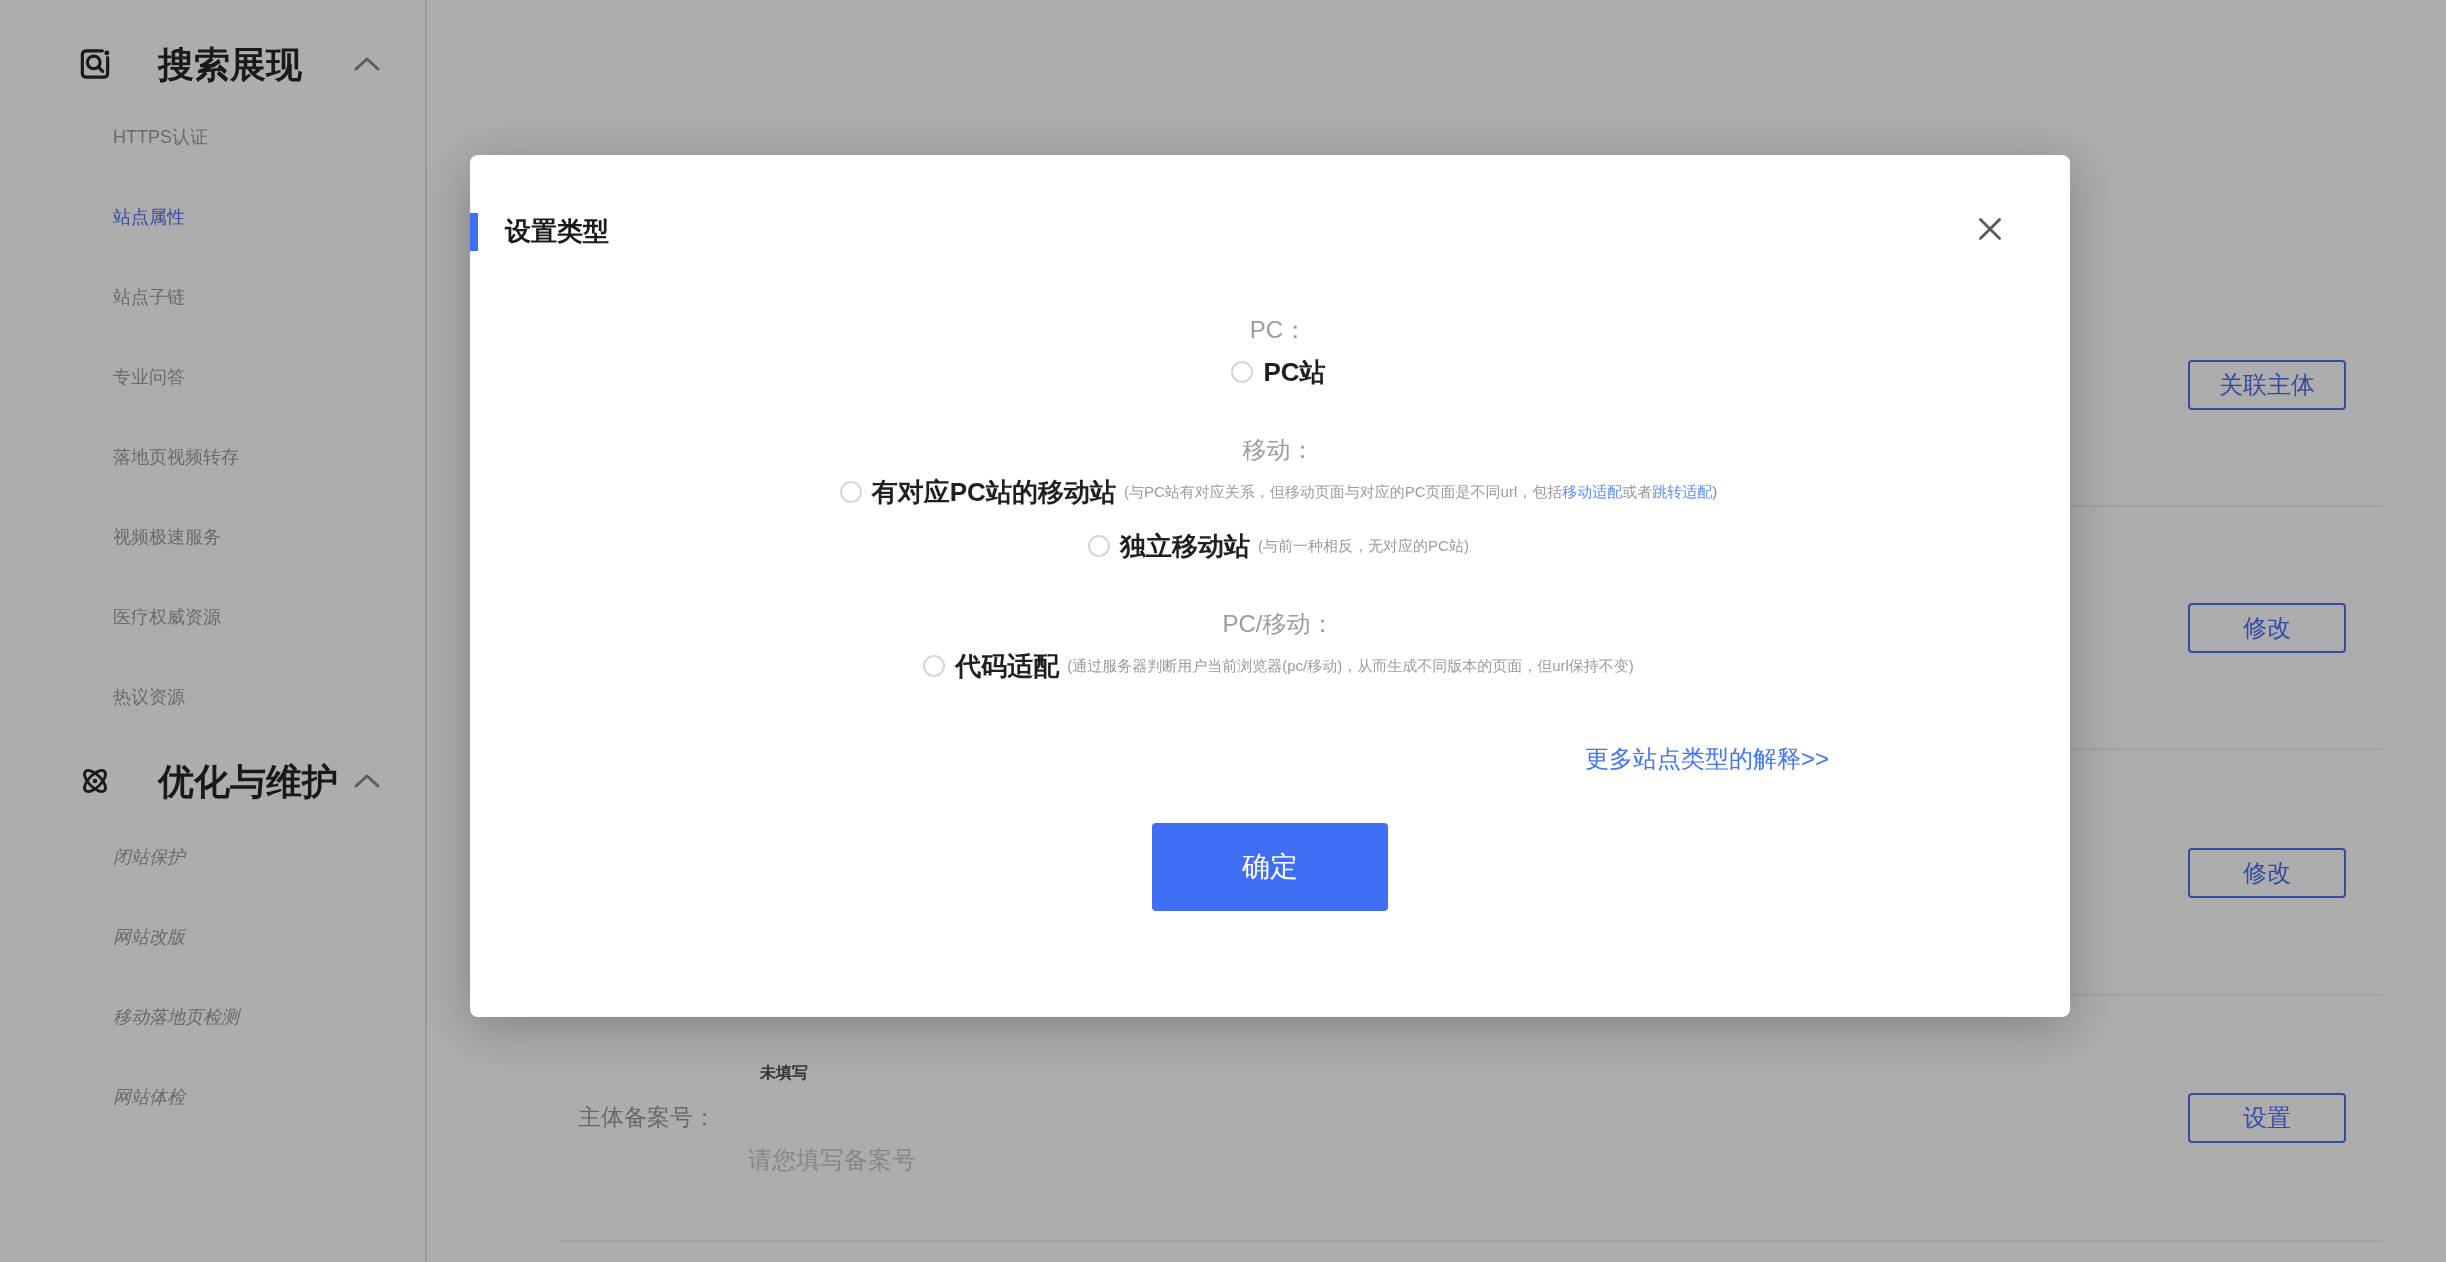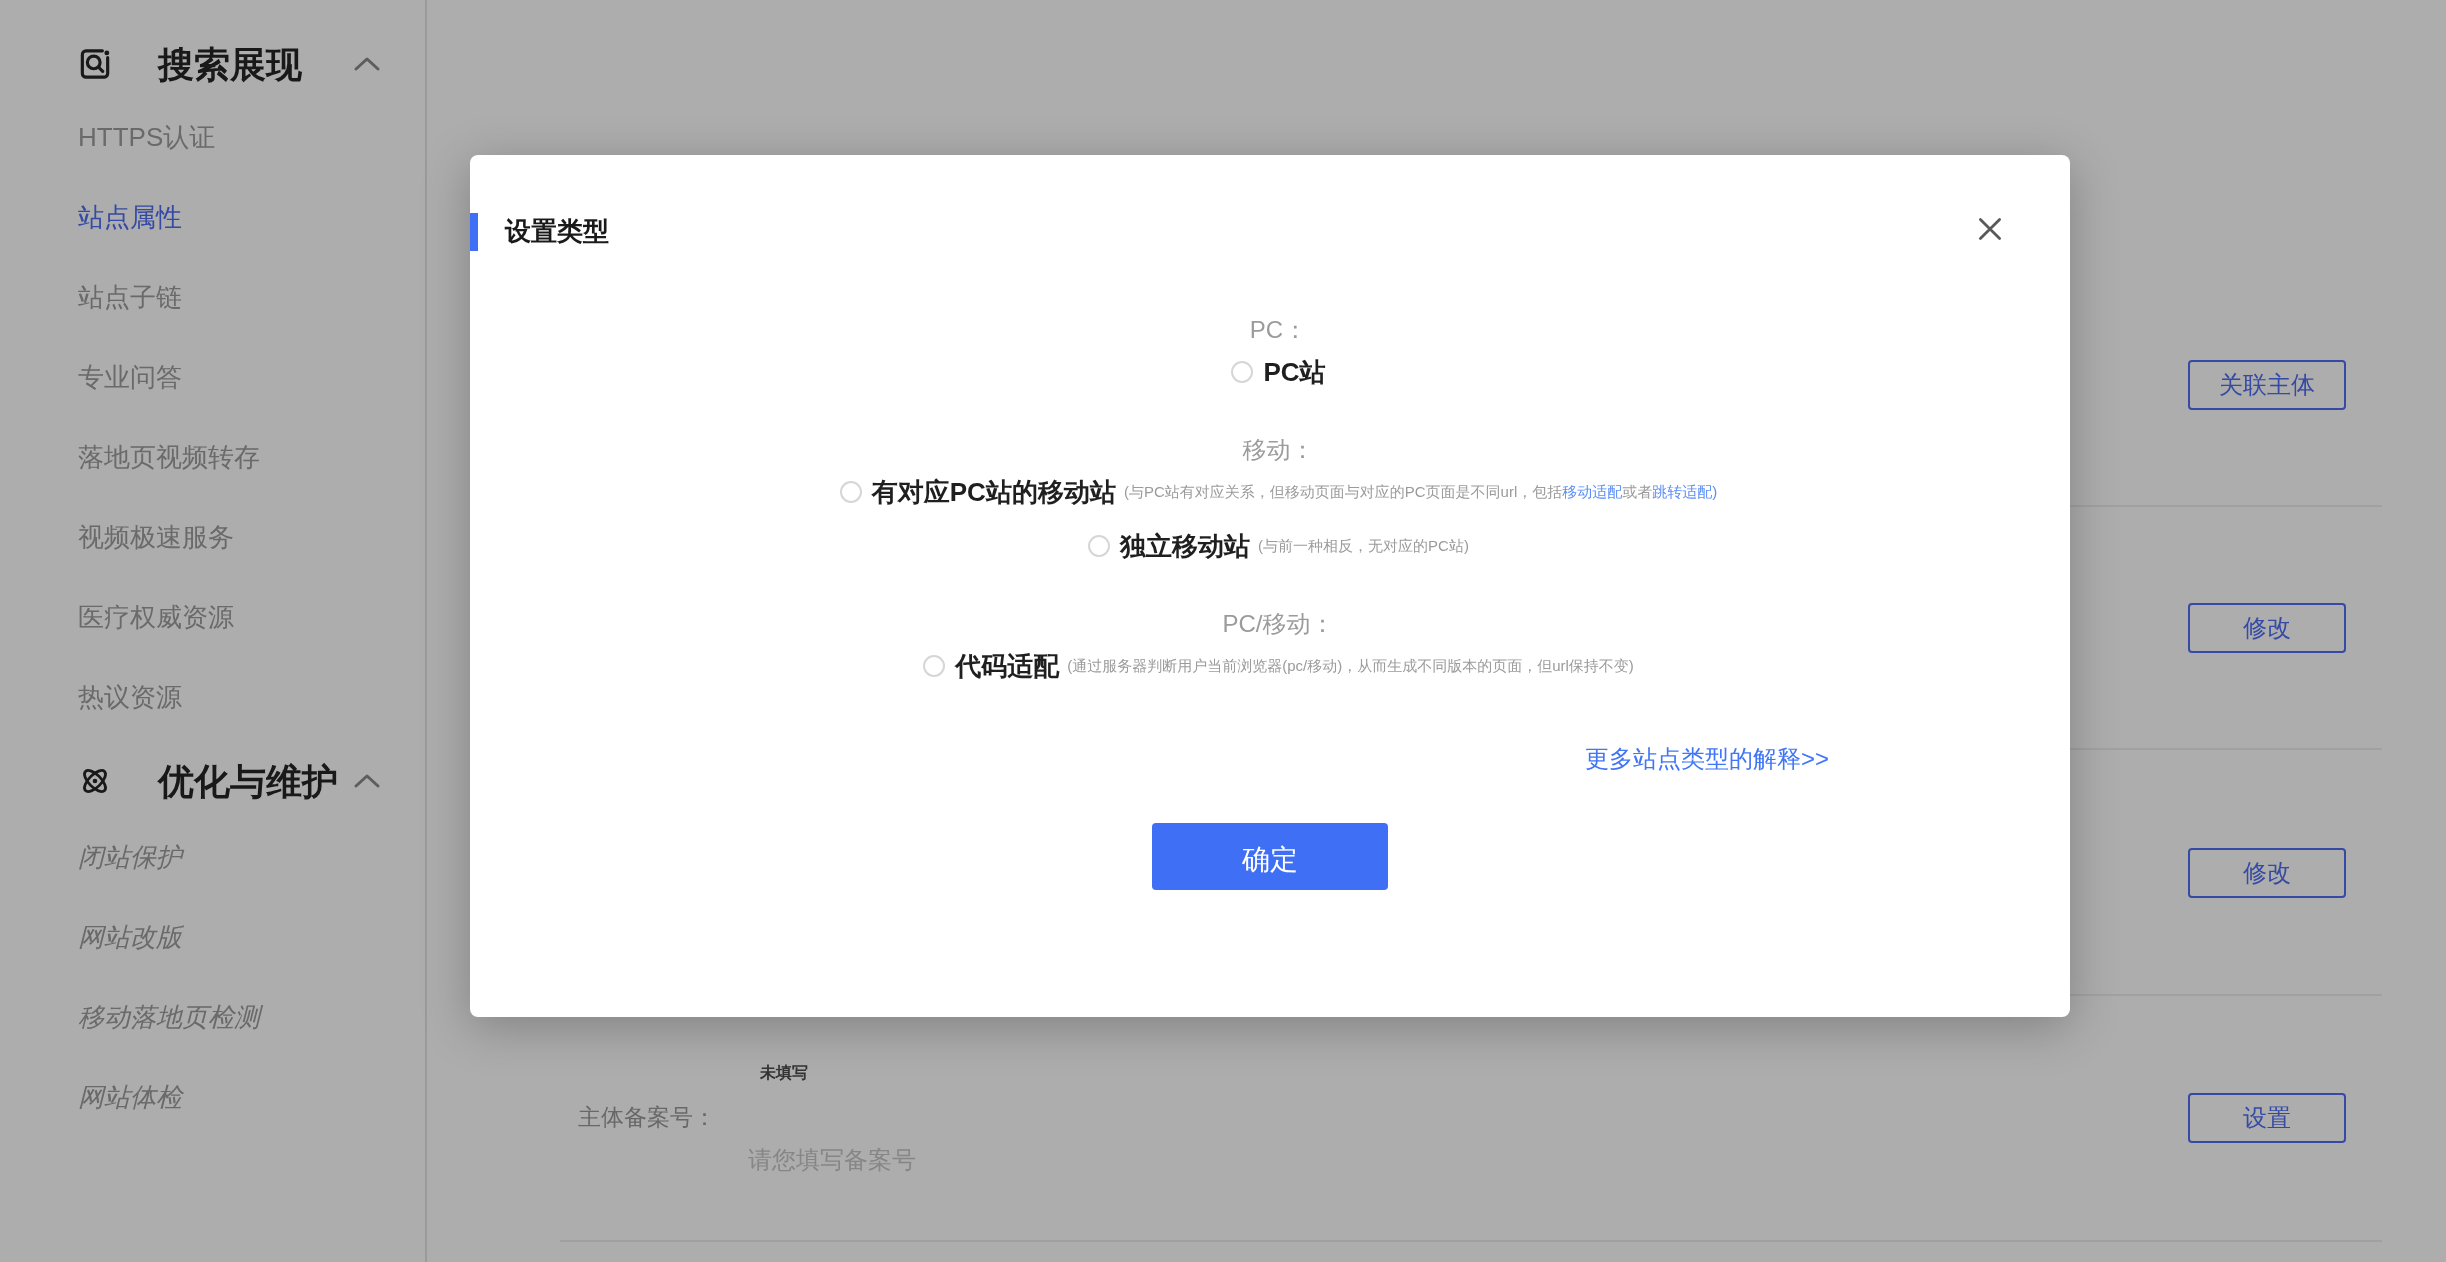--- a/index.html
+++ b/index.html
@@ -10,21 +10,21 @@
   .sidebar{position:absolute;left:0;top:0;width:427px;height:100%;background:#fff;border-right:2px solid #e4e4e4;z-index:1;}
   .side-header{position:absolute;left:0;width:100%;height:40px;}
   .side-header.h1{top:45px;}
   .side-header.h2{top:762px;}
   .side-icon{position:absolute;left:76px;top:0;width:38px;height:38px;}
   .side-title{position:absolute;left:158px;top:3px;font-size:36px;font-weight:700;color:#262626;line-height:34px;}
   .side-chevron{position:absolute;left:352px;top:11px;width:30px;height:16px;}
   .side-items{position:absolute;left:0;margin:0;padding:0;list-style:none;width:100%;}
   #side-items-0{top:97px;}
   #side-items-1{top:817px;font-style:italic;}
-  .side-item{height:80px;line-height:80px;padding-left:78px;font-size:26px;color:#9c9c9c;cursor:pointer;white-space:nowrap;}
+  .side-item{height:80px;line-height:80px;padding-left:113px;font-size:18px;color:#9c9c9c;cursor:pointer;white-space:nowrap;}
   .side-item.active{color:#4E6EF2;}
 
   
   .main{position:absolute;left:427px;top:0;right:0;bottom:0;background:#fff;}
   .ghost-btn{position:absolute;left:1761px;width:158px;height:50px;border:2px solid #4E6EF2;border-radius:4px;background:#fff;color:#4E6EF2;font-size:24px;line-height:46px;text-align:center;cursor:pointer;padding:0;}
   .gb1{top:360px;} .gb2{top:603px;} .gb3{top:848px;} .gb4{top:1093px;}
   .h-divider{position:absolute;left:133px;width:1822px;height:2px;background:#ededed;}
   .d1{top:505px;} .d2{top:748px;} .d3{top:994px;} .d4{top:1240px;}
   .field-label{position:absolute;left:151px;top:1102px;font-size:23px;color:#9a9a9a;line-height:30px;}
   .field-value{position:absolute;left:321px;top:1058px;font-size:16px;font-weight:700;color:#4d4d4d;line-height:30px;margin-left:12px;}
@@ -42,21 +42,21 @@
   .group-label{font-size:24px;color:#9b9b9b;line-height:30px;height:30px;margin:24px 0 12px;}
   .group-label:first-child{margin-top:0;}
   .option-row{display:flex;align-items:center;height:30px;margin-bottom:24px;white-space:nowrap;cursor:pointer;}
   .radio{flex:0 0 auto;width:22px;height:22px;border:2px solid #d6d6d6;border-radius:50%;background:#fff;position:relative;margin-right:10px;}
   .radio.selected{border-color:#3E6FF5;}
   .radio.selected::after{content:'';position:absolute;left:3px;top:3px;right:3px;bottom:3px;border-radius:50%;background:#3E6FF5;}
   .opt-label{font-size:26px;font-weight:700;color:#1f1f1f;line-height:30px;}
   .opt-desc{font-size:15px;color:#9b9b9b;line-height:30px;margin-left:8px;}
   .opt-desc .inline-link{color:#5B8DF8;cursor:pointer;}
   .more-link{position:absolute;left:1115px;top:588px;font-size:24px;color:#3F75F6;line-height:32px;cursor:pointer;background:none;border:none;padding:0;}
-  .confirm-btn{position:absolute;left:682px;top:668px;width:236px;height:67px;background:#3E6FF5;border:none;border-radius:4px;color:#fff;font-size:28px;line-height:72px;text-align:center;cursor:pointer;padding:1px;}
+  .confirm-btn{position:absolute;left:682px;top:668px;width:236px;height:88px;background:#3E6FF5;border:none;border-radius:4px;color:#fff;font-size:28px;line-height:72px;text-align:center;cursor:pointer;padding:1px;}
 </style>
 </head>
 <body>
 
 <div class="stage">
 
   <aside class="sidebar">
     <div class="side-header h1">
       <span class="side-icon">
         <svg width="38" height="38" viewBox="0 0 36 36" fill="none">

